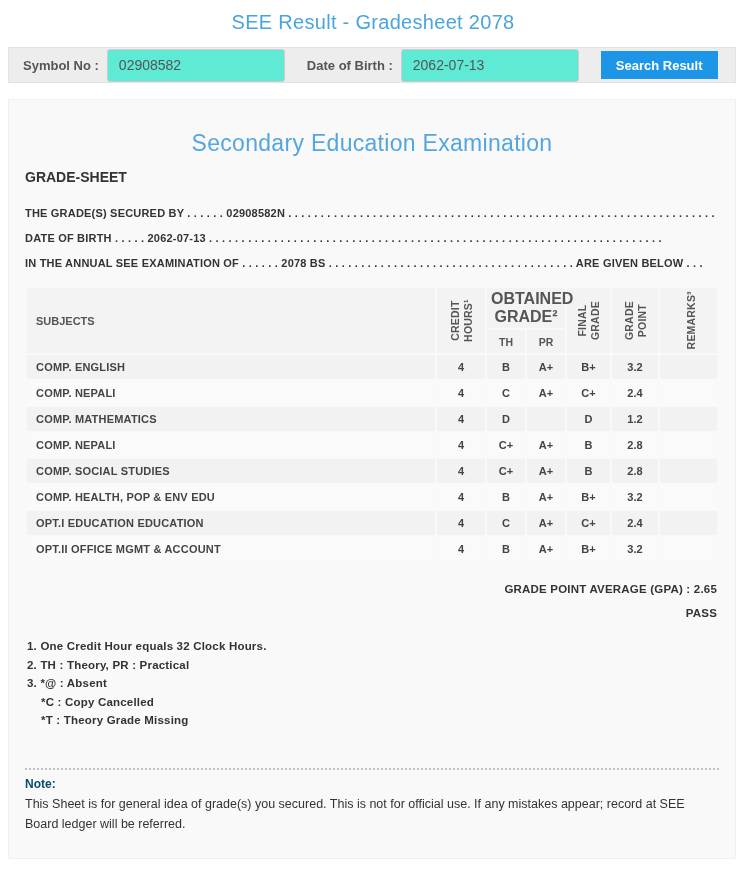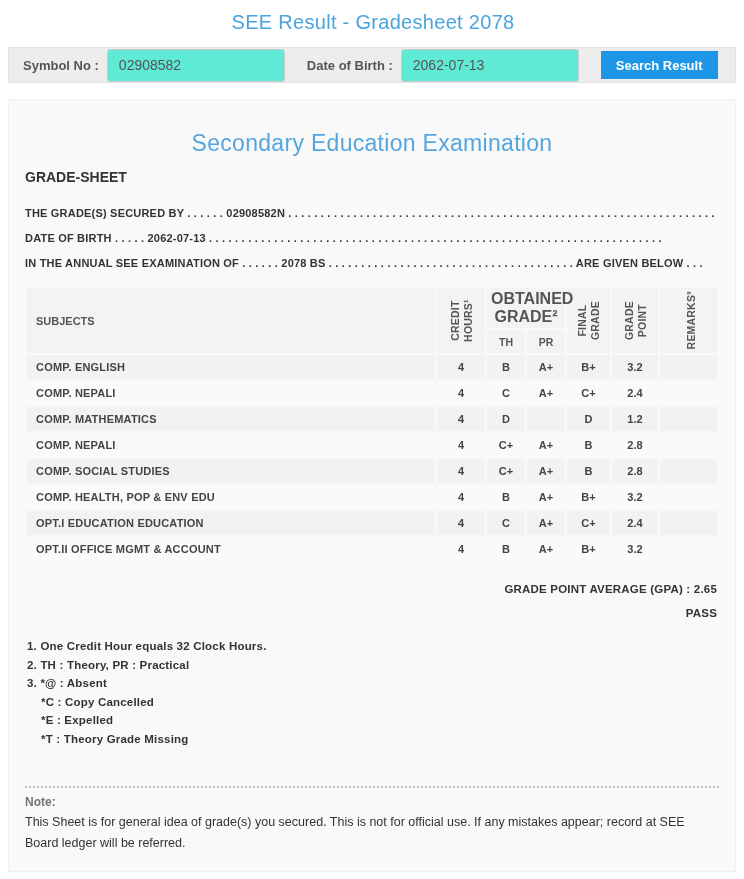--- a/index.html
+++ b/index.html
@@ -171,21 +171,21 @@
     line-height: 18.5px;
     letter-spacing: 0.2px;
   }
   .footnote.sub { padding-left: 14px; }
   
   .note-block {
     margin-top: 38px;
     border-top: 2px dotted #c2c2c2;
     padding-top: 7px;
   }
-  .note-label { font-size: 12px; color: #737373; font-weight: 600; margin-bottom: 3px; }
+  .note-label { font-size: 12px; color: #0c4a6e; font-weight: 600; margin-bottom: 3px; }
   .note-text {
     font-size: 12.5px;
     color: #333;
     line-height: 1.65;
     font-weight: 500;
   }
 </style>
 </head>
 <body>
 
@@ -337,21 +337,20 @@
       <span>2.65</span>
     </div>
     <div class="result-line">PASS</div>
   </div>
 
   <div class="footnotes">
     <div class="footnote">1. One Credit Hour equals 32 Clock Hours.</div>
     <div class="footnote">2. TH : Theory, PR : Practical</div>
     <div class="footnote">3. *@ : Absent</div>
     <div class="footnote sub">*C : Copy Cancelled</div>
-    <div class="footnote sub">*E : Expelled</div>
     <div class="footnote sub">*T : Theory Grade Missing</div>
   </div>
 
   <div class="note-block">
     <div class="note-label">Note:</div>
     <div class="note-text">This Sheet is for general idea of grade(s) you secured. This is not for official use. If any mistakes appear; record at SEE Board ledger will be referred.</div>
   </div>
 
 </div>
 

